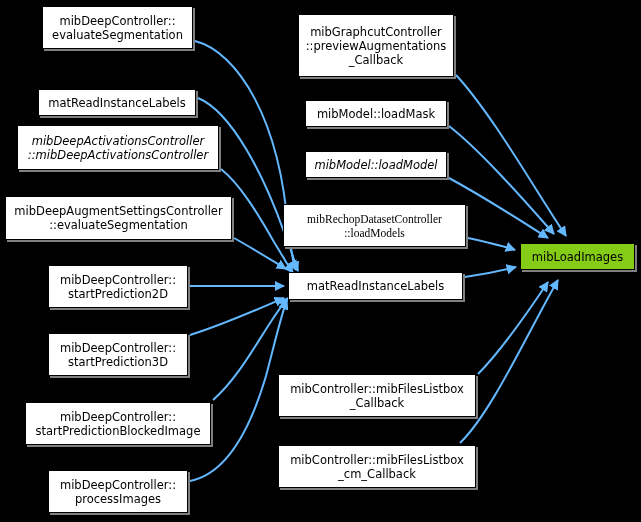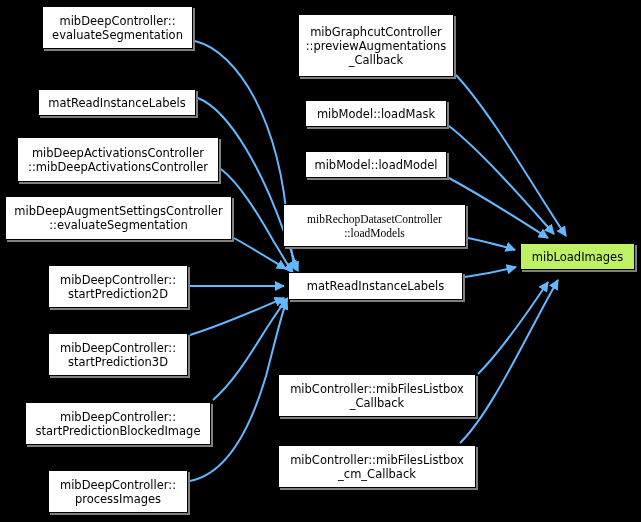--- a/index.html
+++ b/index.html
@@ -37,21 +37,21 @@
     justify-content: center;
     text-align: center;
     color: #000000;
     font-size: 11.5px;
     line-height: 14px;
     letter-spacing: 0px;
     white-space: pre-line;
     z-index: 5;
   }
   .node.highlight {
-    background: #bef264;
+    background: #84cc16;
   }
 </style>
 </head>
 <body>
 
 <div id="canvas">
   <svg id="edges" viewBox="0 0 641 522" xmlns="http://www.w3.org/2000/svg">
     <defs>
       <marker id="arrow" viewBox="0 0 10 10" refX="9" refY="5" markerWidth="5.2" markerHeight="5.2" orient="auto-start-reverse">
         <path d="M 0 0 L 10 5 L 0 10 z" fill="#63b8ff"></path>
@@ -72,37 +72,37 @@
         <path d="M 468,238 C 486,242 504,246 515,250" fill="none" stroke="#63b8ff" stroke-width="2" marker-end="url(#arrow)"></path>
         <path d="M 465,277 C 486,274 504,270 516,267" fill="none" stroke="#63b8ff" stroke-width="2" marker-end="url(#arrow)"></path>
         <path d="M 478,374 C 500,352 528,312 548,282" fill="none" stroke="#63b8ff" stroke-width="2" marker-end="url(#arrow)"></path>
         <path d="M 460,443 C 492,412 528,332 558,280" fill="none" stroke="#63b8ff" stroke-width="2" marker-end="url(#arrow)"></path>
       </g>
   </svg>
   <div id="node-layer">
       <div class="node" style="left: 42px; top: 6px; width: 151px; height: 43px;">mibDeepController::
 evaluateSegmentation</div>
       <div class="node" style="left: 38px; top: 89px; width: 158px; height: 27px;">matReadInstanceLabels</div>
-      <div class="node" style="left: 17px; top: 137px; width: 202px; height: 45px;">mibDeepActivationsController
+      <div class="node" style="left: 17px; top: 125px; width: 202px; height: 45px; font-style: italic;">mibDeepActivationsController
 ::mibDeepActivationsController</div>
       <div class="node" style="left: 5px; top: 196px; width: 227px; height: 44px;">mibDeepAugmentSettingsController
 ::evaluateSegmentation</div>
       <div class="node" style="left: 48px; top: 265px; width: 140px; height: 43px;">mibDeepController::
 startPrediction2D</div>
       <div class="node" style="left: 48px; top: 333px; width: 140px; height: 43px;">mibDeepController::
 startPrediction3D</div>
       <div class="node" style="left: 25px; top: 402px; width: 186px; height: 43px;">mibDeepController::
 startPredictionBlockedImage</div>
       <div class="node" style="left: 48px; top: 470px; width: 140px; height: 43px;">mibDeepController::
 processImages</div>
       <div class="node" style="left: 298px; top: 14px; width: 156px; height: 63px;">mibGraphcutController
 ::previewAugmentations
 _Callback</div>
       <div class="node" style="left: 305px; top: 100px; width: 142px; height: 27px;">mibModel::loadMask</div>
-      <div class="node" style="left: 305px; top: 151px; width: 142px; height: 27px;">mibModel::loadModel</div>
+      <div class="node" style="left: 305px; top: 151px; width: 142px; height: 27px; font-style: italic;">mibModel::loadModel</div>
       <div class="node" style="left: 283px; top: 204px; width: 183px; height: 43px; font-family: Liberation Serif, serif;">mibRechopDatasetController
 ::loadModels</div>
       <div class="node" style="left: 288px; top: 272px; width: 175px; height: 28px;">matReadInstanceLabels</div>
       <div class="node" style="left: 278px; top: 374px; width: 198px; height: 43px;">mibController::mibFilesListbox
 _Callback</div>
       <div class="node" style="left: 278px; top: 445px; width: 198px; height: 43px;">mibController::mibFilesListbox
 _cm_Callback</div>
       <div class="node highlight" style="left: 520px; top: 243px; width: 115px; height: 27px;">mibLoadImages</div>
     </div>
 </div>

